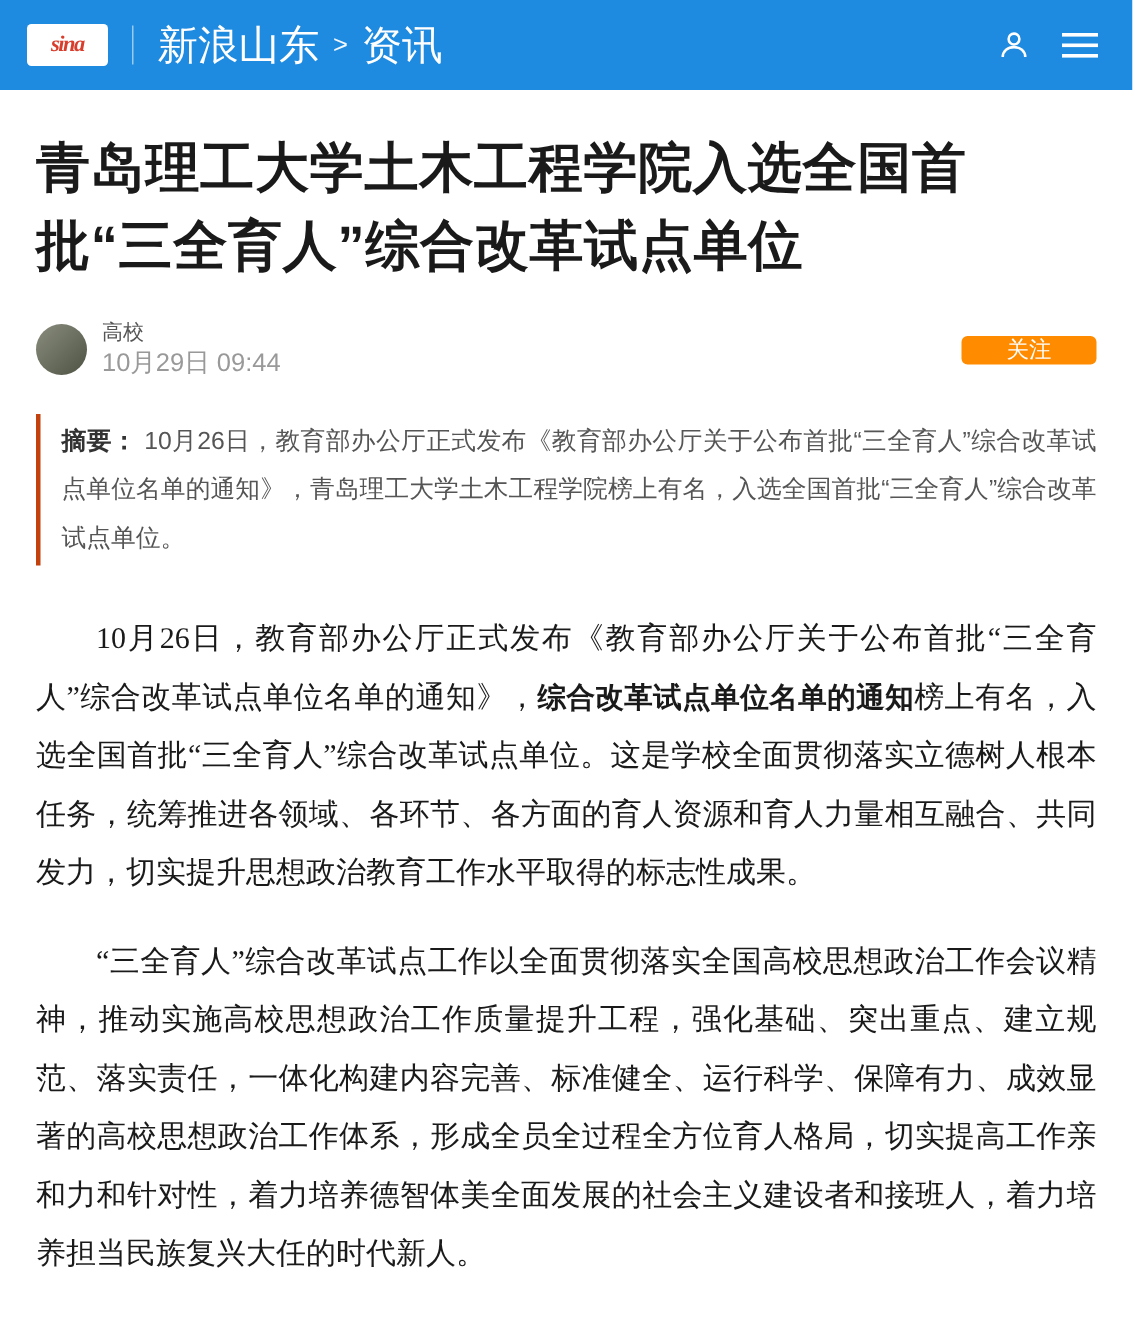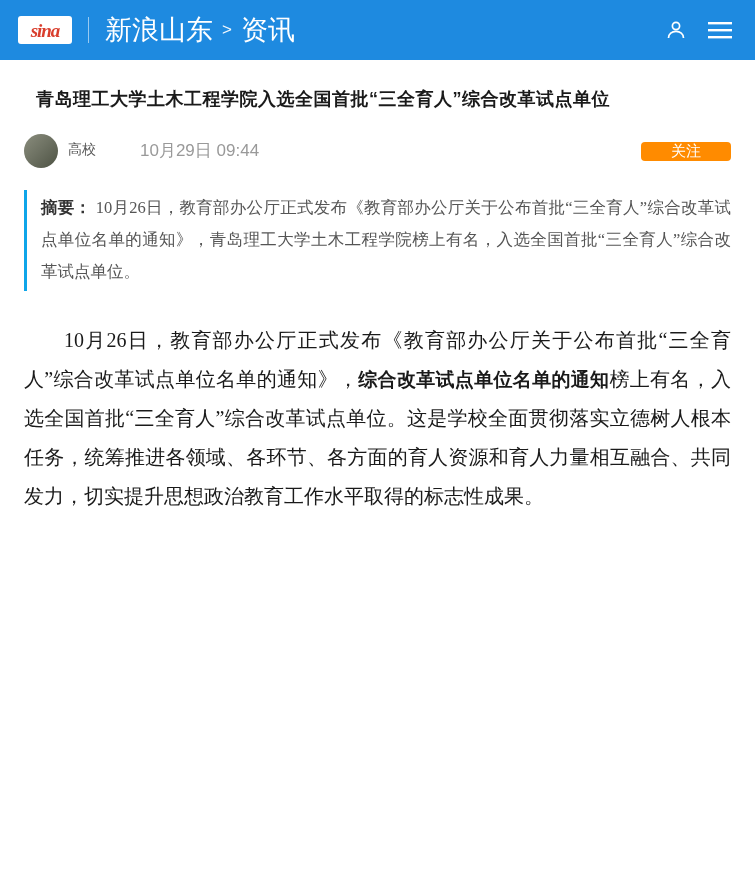--- a/index.html
+++ b/index.html
@@ -29,21 +29,21 @@
     display: flex;
     align-items: center;
     justify-content: center;
     flex: 0 0 auto;
     overflow: hidden;
   }
   .logo-text {
     font-family: "Liberation Serif", serif;
     font-style: italic;
     font-weight: bold;
-    font-size: 19px;
+    font-size: 15px;
     color: #d93e2d;
     letter-spacing: -1px;
     line-height: 1;
   }
   .header-divider {
     width: 1px;
     height: 26px;
     background: rgba(255,255,255,0.55);
     margin: 0 16px;
     flex: 0 0 auto;
@@ -69,47 +69,46 @@
     justify-content: center;
     margin-left: 10px;
   }
   .header-icon svg { display: block; }
 
   
   .article {
     padding: 26px 24px 0 24px;
   }
   .title {
-    font-size: 18px;
+    font-size: 36px;
     line-height: 1.45;
     font-weight: bold;
     color: #1a1a1a;
-    margin: 0 0 22px 12px;
+    margin: 0 0 22px 0;
     letter-spacing: 0.5px;
   }
 
   .byline {
     display: flex;
     align-items: center;
     margin-bottom: 22px;
   }
   .avatar {
     width: 34px;
     height: 34px;
     border-radius: 50%;
     background: linear-gradient(135deg, #8a8d7d 0%, #6f7364 45%, #4d5243 100%);
     flex: 0 0 auto;
     margin-right: 10px;
   }
   .byline-meta {
     display: flex;
-    flex-direction: row;
+    flex-direction: column;
     justify-content: center;
     line-height: 1.35;
-    gap: 44px;
   }
   .byline-name {
     font-size: 14px;
     color: #555555;
   }
   .byline-time {
     font-size: 17px;
     color: #999999;
   }
   .byline-spacer { flex: 1 1 auto; }
@@ -118,24 +117,23 @@
     color: #ffffff;
     font-size: 15px;
     border: none;
     border-radius: 4px;
     padding: 0 30px;
     cursor: pointer;
     font-family: "Liberation Sans", sans-serif;
   }
 
   .summary {
-    border-left: 3px solid #0ea5e9;
+    border-left: 3px solid #c2410c;
     padding: 2px 0 2px 14px;
     margin-bottom: 30px;
-    font-family: Liberation Serif, serif;
   }
   .summary-text {
     font-size: 16.5px;
     line-height: 1.95;
     color: #555555;
     margin: 0;
     text-align: justify;
   }
   .summary-label {
     font-weight: bold;
@@ -193,14 +191,15 @@
     <div class="byline-spacer"></div>
     <button class="follow-btn">关注</button>
   </div>
 
   <div class="summary">
     <p class="summary-text"><span class="summary-label">摘要：</span><span> 10月26日，教育部办公厅正式发布《教育部办公厅关于公布首批“三全育人”综合改革试点单位名单的通知》，青岛理工大学土木工程学院榜上有名，入选全国首批“三全育人”综合改革试点单位。</span></p>
   </div>
 
   <p class="body-p"><span>10月26日，教育部办公厅正式发布《教育部办公厅关于公布首批“三全育人”综合改革试点单位名单的通知》，</span><b>综合改革试点单位名单的通知</b><span>榜上有名，入选全国首批“三全育人”综合改革试点单位。这是学校全面贯彻落实立德树人根本任务，统筹推进各领域、各环节、各方面的育人资源和育人力量相互融合、共同发力，切实提升思想政治教育工作水平取得的标志性成果。</span></p>
 
+  <p class="body-p">“三全育人”综合改革试点工作以全面贯彻落实全国高校思想政治工作会议精神，推动实施高校思想政治工作质量提升工程，强化基础、突出重点、建立规范、落实责任，一体化构建内容完善、标准健全、运行科学、保障有力、成效显著的高校思想政治工作体系，形成全员全过程全方位育人格局，切实提高工作亲和力和针对性，着力培养德智体美全面发展的社会主义建设者和接班人，着力培养担当民族复兴大任的时代新人。</p>
 
 </div>
 
 </body></html>

